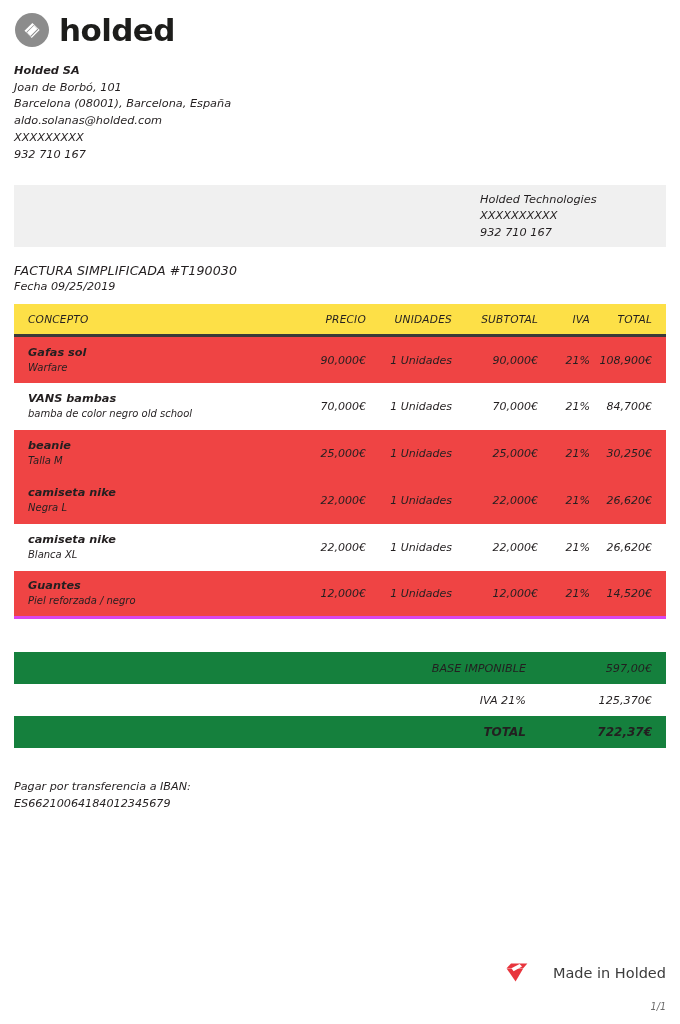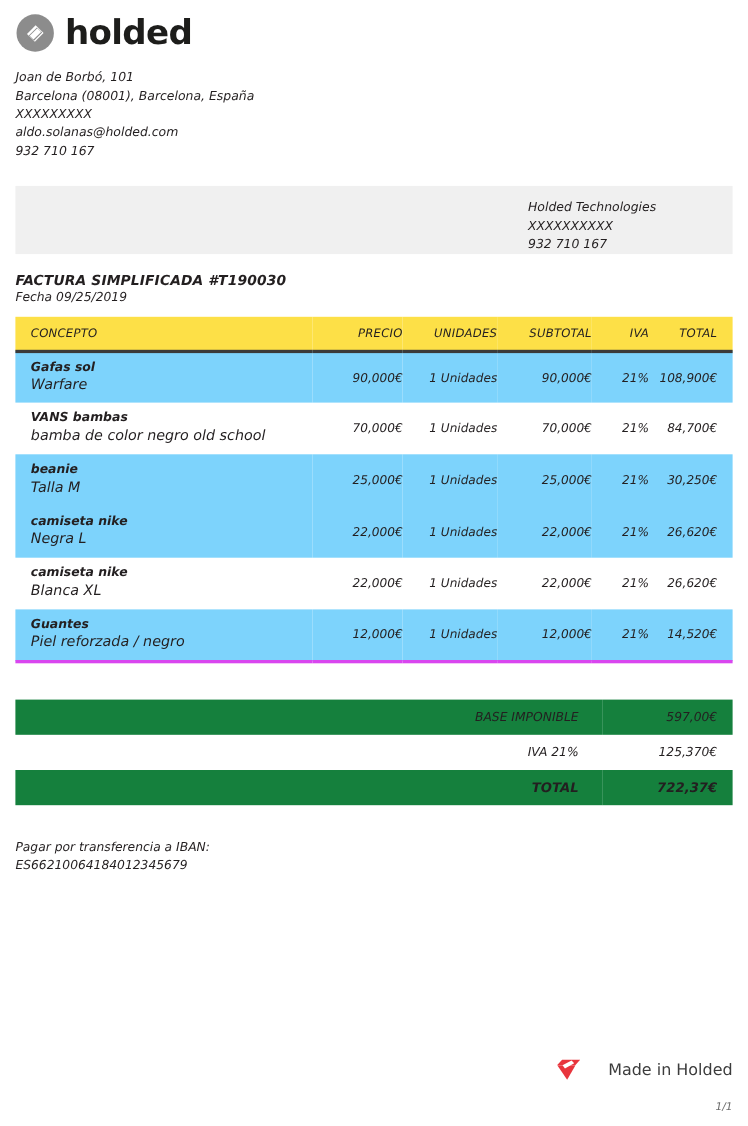--- a/index.html
+++ b/index.html
@@ -17,46 +17,46 @@
   .brand-mark { width:36px; height:36px; flex:0 0 36px; }
   .brand-word { font-size:31px; font-weight:700; letter-spacing:-0.6px; color:#1d1d1b; line-height:1; }
 
   
   .issuer { margin-top:13px; font-style:italic; font-size:11.3px; line-height:1.48; color:#231f20; }
   .issuer .nm { font-weight:700; }
 
   
   .client-band {
     margin-top:22px; height:62px; background:#f0f0f0;
-    display:flex; align-items:flex-end;
+    display:flex; align-items:center;
   }
   .client-inner {
     margin-left:466px; font-style:italic; font-size:11.3px; line-height:1.46; color:#231f20;
   }
 
   
-  .inv-title { margin-top:16px; font-style:italic; font-weight:700; font-size:12.6px; letter-spacing:.1px; }
+  .inv-title { margin-top:16px; font-style:italic; font-weight:400; font-size:12.6px; letter-spacing:.1px; }
   .inv-date  { margin-top:2px; font-style:italic; font-size:11.2px; }
 
   
   table.items { width:100%; border-collapse:collapse; margin-top:11px; table-layout:fixed; }
   table.items th, table.items td { font-style:italic; }
   table.items thead th {
     background:#fde047; font-size:10.6px; font-weight:400; letter-spacing:.2px;
     padding:9px 0 9px 0; text-align:right; white-space:nowrap;
   }
   table.items thead th.c-concept { text-align:left; padding-left:14px; }
   table.items thead tr { border-bottom:3px solid #3a3a3a; }
   table.items tbody tr { height:47px; }
-  table.items tbody tr.stripe { background:#7dd3fc; }
+  table.items tbody tr.stripe { background:#ef4444; }
   table.items tbody tr:last-child { border-bottom:3px solid #d946ef; }
   table.items tbody td { text-align:right; font-size:11px; vertical-align:middle; white-space:nowrap; }
   table.items tbody td.c-concept { text-align:left; padding-left:14px; white-space:normal; }
   .it-name { font-weight:700; font-size:11.3px; line-height:1.3; }
-  .it-desc { font-size:13px; line-height:1.35; }
+  .it-desc { font-size:10px; line-height:1.35; }
   .col-precio   { width:82px; }
   .col-unidades { width:86px; }
   .col-subtotal { width:86px; }
   .col-iva      { width:52px; }
   .col-total    { width:76px; padding-right:14px !important; }
 
   
   table.totals { width:100%; border-collapse:collapse; margin-top:33px; table-layout:fixed; }
   table.totals tr { height:32px; }
   table.totals tr.stripe { background:#15803d; }
@@ -92,24 +92,25 @@
         <path d="M10.5 18.8 L18.4 10.9 L25.6 18.1 L17.7 26 Z" fill="#ffffff"></path>
         <path d="M11.6 19.0 L18.6 12.0 L18.6 18.0 L11.6 25.0 Z" fill="#8c8c8c" opacity="0.0"></path>
         <path d="M12.2 20.3 L19.6 12.9 L24.3 17.6 L16.9 25.0 Z" fill="#8c8c8c"></path>
         <path d="M13.0 20.5 L20.0 13.6 L23.4 17.0 L16.4 24.0 Z" fill="#ffffff"></path>
       </svg>
     </span>
     <span class="brand-word">holded</span>
   </div>
 
   <div class="issuer">
+    <div class="nm">Holded SA</div>
     <div>Joan de Borbó, 101</div>
     <div>Barcelona (08001), Barcelona, España</div>
+    <div>aldo.solanas@holded.com</div>
     <div>XXXXXXXXX</div>
-    <div>aldo.solanas@holded.com</div>
     <div>932 710 167</div>
   </div>
 
   <div class="client-band">
     <div class="client-inner">
       <div>Holded Technologies</div>
       <div>XXXXXXXXXX</div>
       <div>932 710 167</div>
     </div>
   </div>

